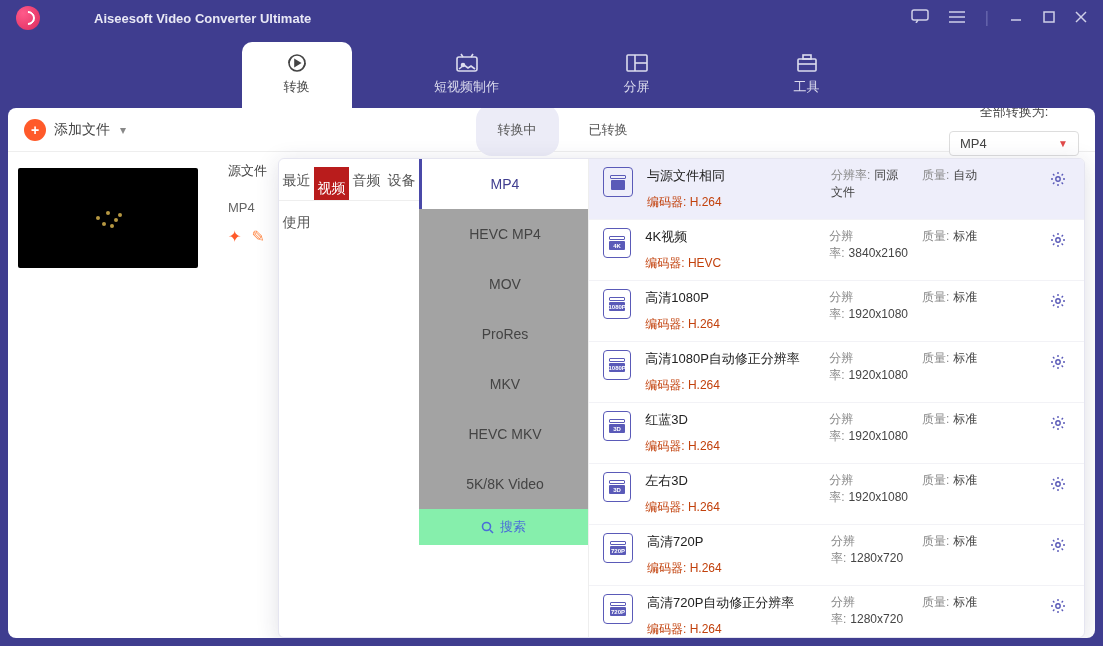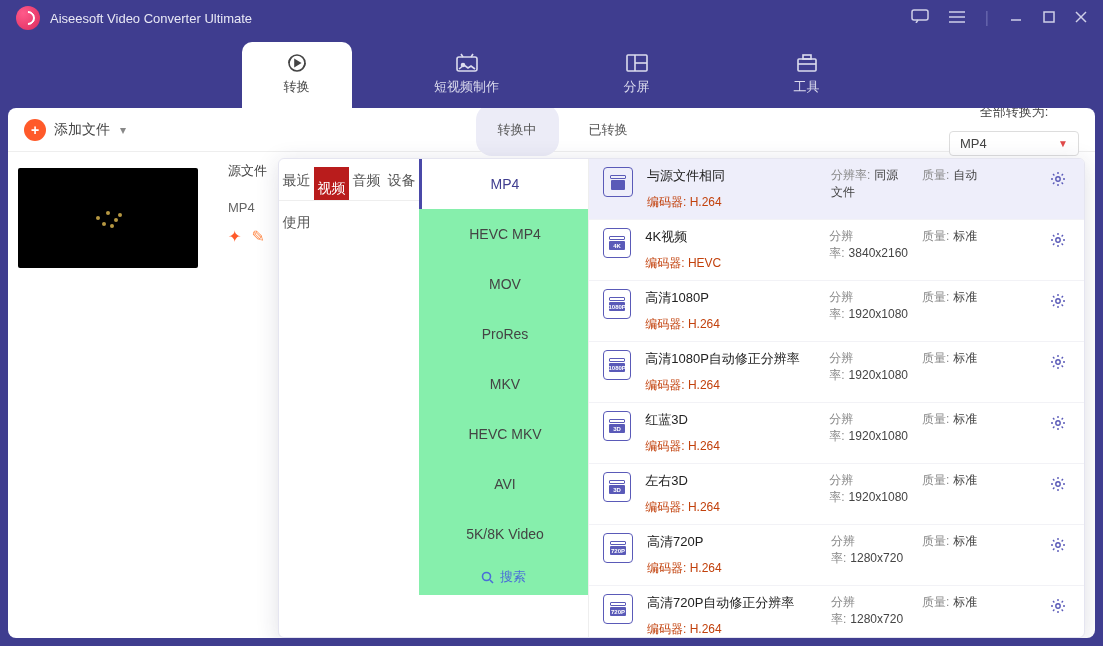--- a/index.html
+++ b/index.html
@@ -1,21 +1,21 @@
 <!DOCTYPE html>
 <html><head>
 <meta charset="utf-8">
 <style>
 * { margin: 0; padding: 0; box-sizing: border-box; font-family: "Microsoft YaHei", -apple-system, sans-serif; }
 body { width: 1103px; height: 646px; background: #3f3d8f; overflow: hidden; }
 
 .titlebar { height: 36px; display: flex; align-items: center; padding: 0 16px; color: #fff; }
 .titlebar .logo-badge { width: 24px; height: 24px; border-radius: 50%; background: radial-gradient(circle at 30% 30%, #ff5a8a, #dc2c5e); display: flex; align-items: center; justify-content: center; margin-right: 10px; position: relative; }
 .titlebar .logo-badge::after { content: ""; width: 10px; height: 10px; border: 2px solid #fff; border-left-color: transparent; border-top-color: transparent; border-radius: 50%; transform: rotate(-45deg); }
-.titlebar .app-title { font-size: 13px; font-weight: 400; color: #e8e8f5; }
+.titlebar .app-title { font-size: 13px; font-weight: 700; color: #e8e8f5; margin-left: 44px; }
 .titlebar .right-controls { margin-left: auto; display: flex; gap: 20px; align-items: center; }
 .titlebar .right-controls span { cursor: pointer; font-size: 16px; color: #cfcfe8; }
 
 .mainnav { height: 72px; display: flex; align-items: flex-end; justify-content: center; gap: 60px; }
 .mainnav .tab { width: 110px; padding: 10px 0 12px; text-align: center; color: #dcdcee; cursor: pointer; border-radius: 10px 10px 0 0; display: flex; flex-direction: column; align-items: center; gap: 4px; }
 .mainnav .tab.active { background: #fff; color: #444; }
 .mainnav .tab .nav-icon { height: 22px; display:flex; align-items:center; justify-content:center; }
 .mainnav .tab .nav-label { font-size: 13px; }
 
 .workspace { background: #fff; margin: 0 8px 8px 8px; border-radius: 8px; height: calc(100% - 36px - 72px - 8px); position: relative; overflow: hidden; }
@@ -40,21 +40,21 @@
 .file-meta-right .fmt { margin-top: 20px; font-size: 13px; color: #666; }
 .file-meta-right .toolrow { margin-top: 12px; display: flex; gap: 10px; color: #ff5a2a; }
 
 .format-popup { position: absolute; top: 50px; right: 10px; left: 270px; bottom: 0; background: #fff; border: 1px solid #e5e5f0; border-radius: 6px; box-shadow: 0 4px 22px rgba(40,40,80,.15); overflow: hidden; display: flex; flex-direction: row; }
 .popup-tabs { display: flex; height: 42px; border-bottom: 1px solid #eee; }
 .popup-tabs .ptab { flex: 1; text-align: center; line-height: 42px; font-size: 14px; color: #555; cursor: pointer; }
 .popup-tabs .ptab.active { background: #b91c1c; color: #fff; margin-top: 8px; }
 
 .popup-body { flex: 1; display: flex; overflow: hidden; }
 .fmt-sidebar { width: 170px; border-right: 1px solid #eee; overflow-y: auto; position: relative; }
-.fmt-sidebar .fmt-item { height: 50px; display: flex; align-items: center; justify-content: center; font-size: 14px; color: #444; cursor: pointer; background: #86efac; border-left: 3px solid transparent;}
+.fmt-sidebar .fmt-item { height: 50px; display: flex; align-items: center; justify-content: center; font-size: 14px; color: #444; cursor: pointer; background: #a3a3a3; border-left: 3px solid transparent;}
 .fmt-sidebar .fmt-item.selected { background: #fff; color: #3f3d8f; border-left: 3px solid #4a49a8; }
 .fmt-sidebar .search-row { height: 36px; display: flex; align-items: center; justify-content: center; gap: 6px; color: #4a6dd8; font-size: 13px; cursor:pointer; background:#86efac;}
 
 .preset-list { flex: 1; overflow-y: auto; }
 .preset-row { display: flex; padding: 8px 14px; gap: 14px; border-bottom: 1px solid #f2f2f6; cursor:pointer;}
 .preset-row.highlight { background: #eeeefa; }
 .preset-row .badge { width: 30px; height: 30px; border: 1px solid #5a5ab8; border-radius: 4px; display:flex; flex-direction:column; align-items:center; justify-content:center; color:#5a5ab8; font-size:7px; font-weight:bold; line-height:1; gap:1px;}
 .preset-row .badge .bar { width: 16px; height: 9px; background:#5a5ab8; border-radius:1px; display:flex; align-items:center; justify-content:center; color:#fff; font-size:6px;}
 .preset-row .primary { flex: 0 0 170px; }
 .preset-row .primary .title { font-size: 13px; color: #222; }
@@ -202,21 +202,20 @@
         <div class="ptab">设备</div>
       </div>
     <div class="popup-body">
       <div class="fmt-sidebar" id="fmt-sidebar">
           <div class="fmt-item selected">MP4</div>
           <div class="fmt-item">HEVC MP4</div>
           <div class="fmt-item">MOV</div>
           <div class="fmt-item">ProRes</div>
           <div class="fmt-item">MKV</div>
           <div class="fmt-item">HEVC MKV</div>
-          <div class="fmt-item">AVI</div>
           <div class="fmt-item">5K/8K Video</div>
           <div class="search-row">
             <svg width="13" height="13" viewBox="0 0 13 13" fill="none" stroke="#4a6dd8" stroke-width="1.6">
               <circle cx="5.5" cy="5.5" r="4"></circle>
               <line x1="9" y1="9" x2="12" y2="12"></line>
             </svg>
             <span>搜索</span>
           </div>
         </div>
       <div class="preset-list" id="preset-list">

